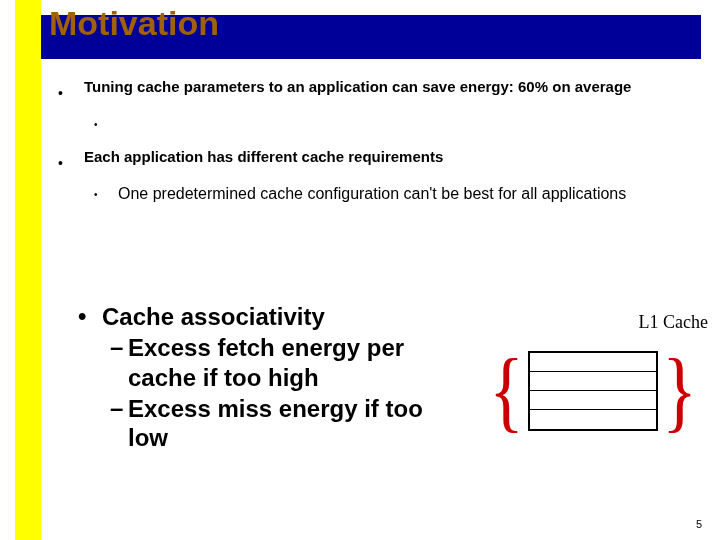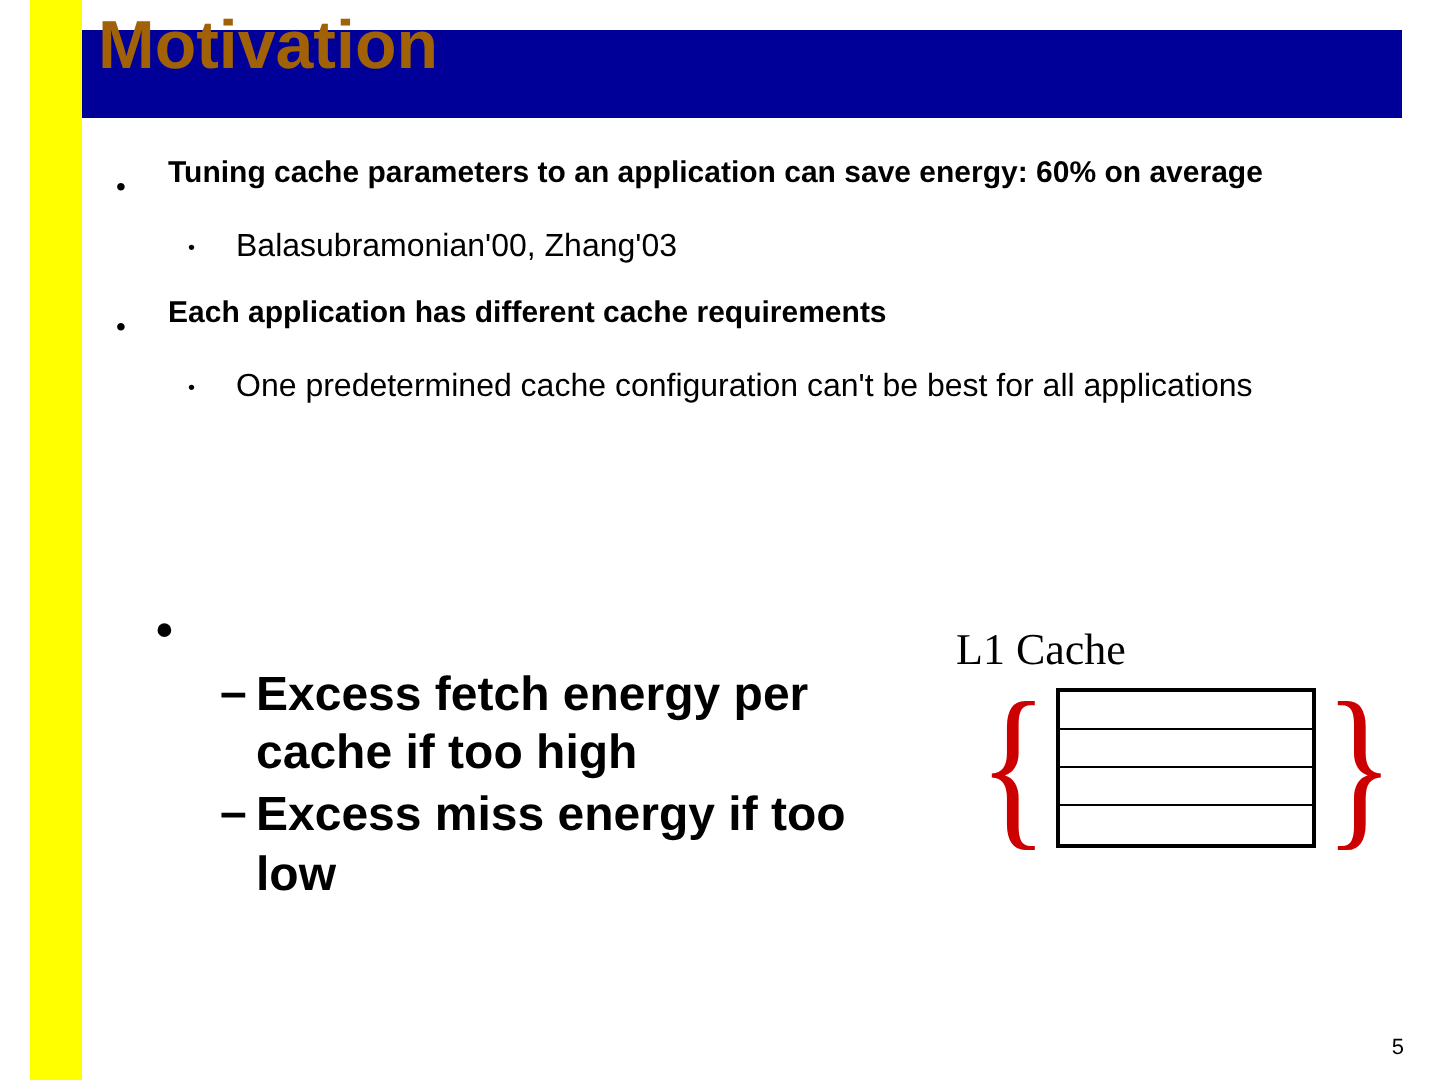--- a/index.html
+++ b/index.html
@@ -17,21 +17,21 @@
   .indent-1 { padding-left: 36px; }
   .gap-sm { margin-top: 8px; }
   .gap-md { margin-top: 14px; }
   .lower-block { position: absolute; left: 78px; top: 302px; width: 390px; }
   .row2 { display: flex; align-items: flex-start; }
   .bul2 { width: 24px; flex: 0 0 24px; font-size: 24px; font-weight: bold; line-height: 1.2; }
   .t2 { font-size: 24px; font-weight: bold; line-height: 1.22; }
   .dash-row { display: flex; align-items: flex-start; padding-left: 32px; margin-top: 2px; }
   .dash { width: 18px; flex: 0 0 18px; font-size: 24px; font-weight: bold; line-height: 1.2; }
   .cache-group { position: absolute; left: 478px; top: 312px; width: 230px; }
-  .cache-label { font-family: "Times New Roman", Times, serif; font-size: 22px; text-align: left; margin-bottom: 6px; }
+  .cache-label { font-family: "Times New Roman", Times, serif; font-size: 18px; text-align: right; margin-bottom: 18px; }
   .cache-row { display: flex; align-items: center; justify-content: center; }
   .brace { font-family: "Times New Roman", Times, serif; font-size: 90px; color: #cc0000; line-height: 0.8; transform: scaleX(0.8); }
   .cache-box { width: 130px; border: 2px solid #000; }
   .cache-line { height: 19px; border-bottom: 1px solid #000; }
   .cache-line:last-child { border-bottom: none; }
   .slide-num { position: absolute; right: 18px; bottom: 10px; font-size: 11px; }
 </style>
 </head>
 <body>
 
@@ -40,35 +40,35 @@
   <div class="title-bar"></div>
   <div class="title-text">Motivation</div>
 
   <div class="content">
     <div class="row">
       <div class="bullet-dot">•</div>
       <div class="t-main">Tuning cache parameters to an application can save energy: 60% on average</div>
     </div>
     <div class="row indent-1 gap-sm">
       <div class="bullet-dot-sm">•</div>
-      <div class="t-sub">Balasubramonian'00, Zhang'03</div>
     </div>
     <div class="row gap-md">
       <div class="bullet-dot">•</div>
       <div class="t-main">Each application has different cache requirements</div>
     </div>
     <div class="row indent-1 gap-sm">
       <div class="bullet-dot-sm">•</div>
       <div class="t-sub">One predetermined cache configuration can't be best for all applications</div>
     </div>
   </div>
 
   <div class="lower-block">
     <div class="row2">
       <div class="bul2">•</div>
+      <div class="t2">Cache associativity</div>
     </div>
     <div class="dash-row">
       <div class="dash">–</div>
       <div class="t2">Excess fetch energy per cache if too high</div>
     </div>
     <div class="dash-row">
       <div class="dash">–</div>
       <div class="t2">Excess miss energy if too low</div>
     </div>
   </div>

